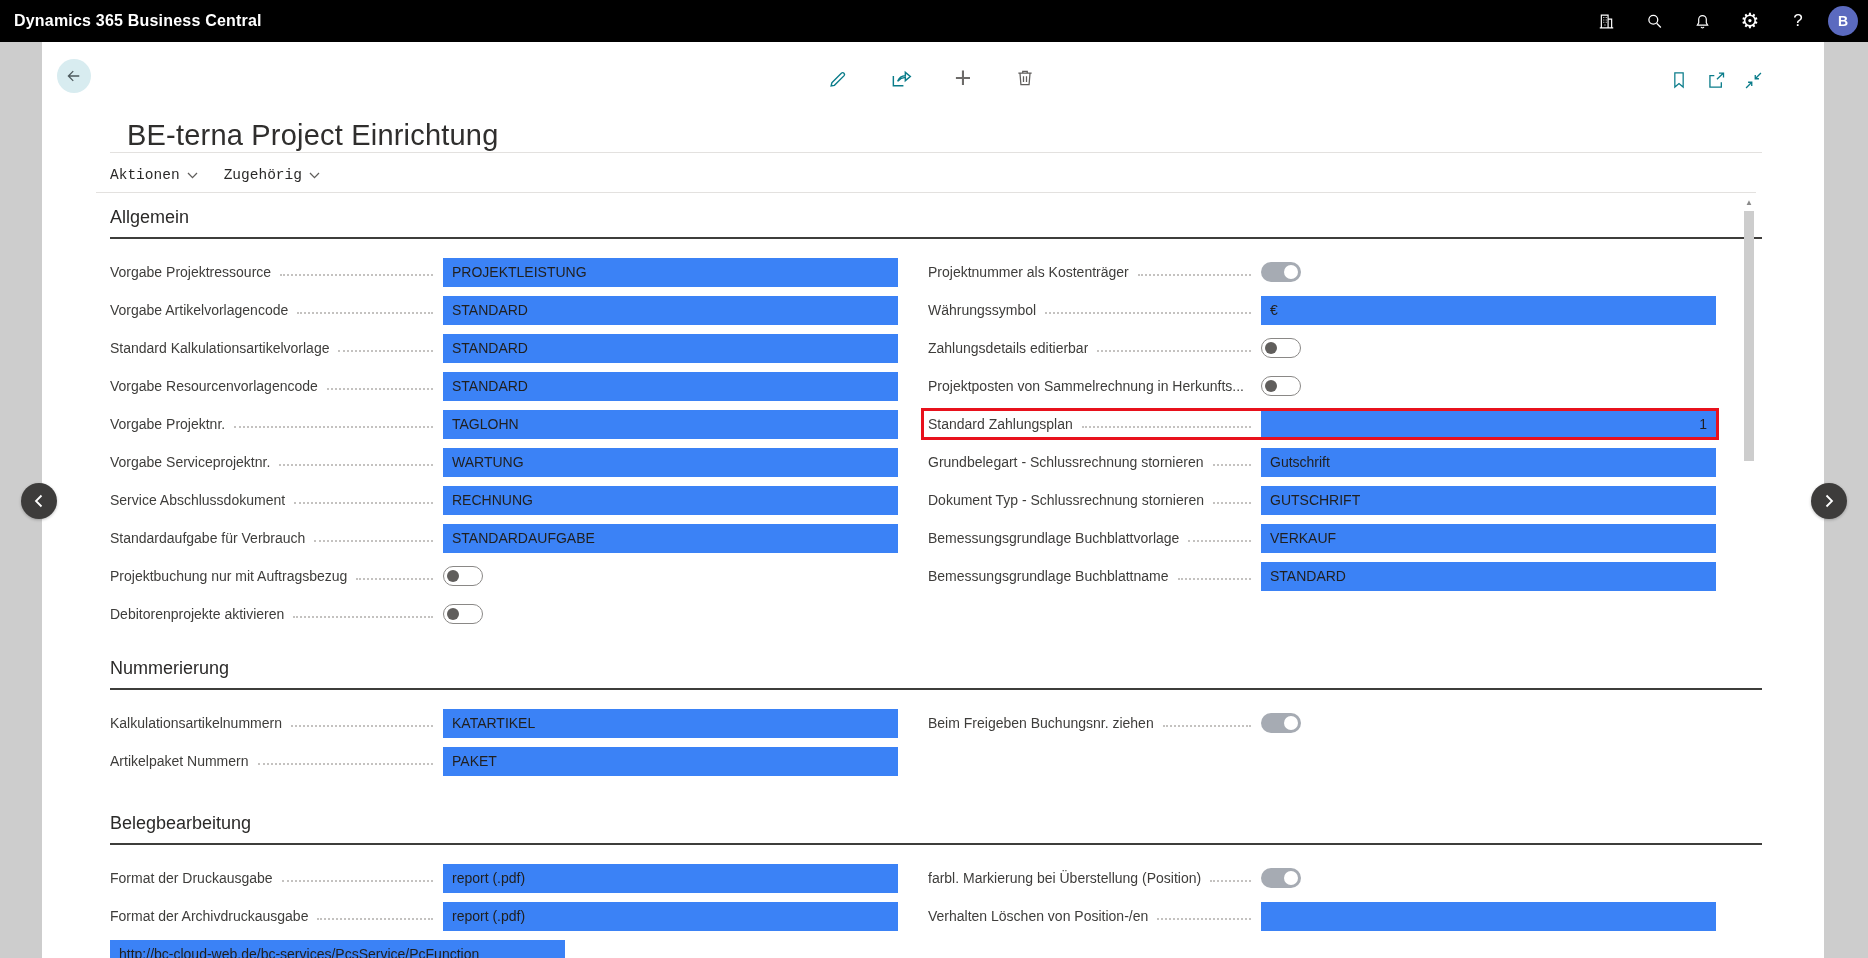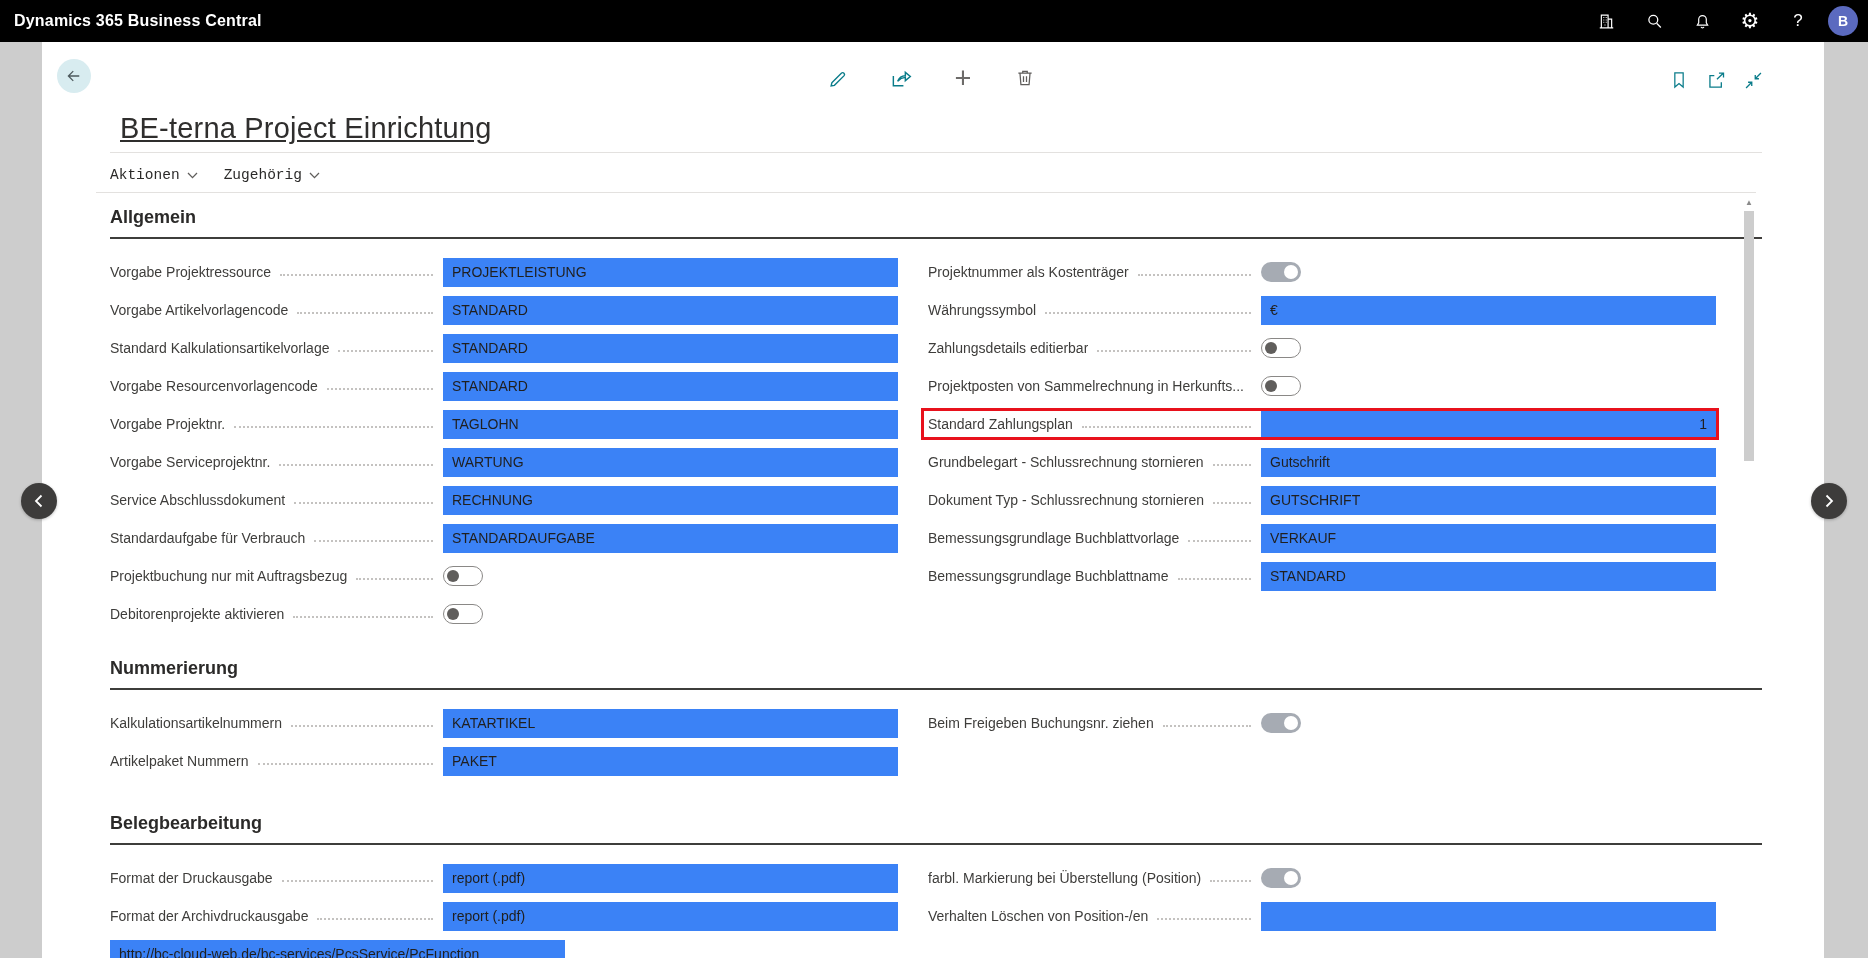--- a/index.html
+++ b/index.html
@@ -22,31 +22,31 @@
     margin:0 10px 0 6px;cursor:pointer;}
   
   .stage{position:absolute;top:42px;left:0;right:0;bottom:0;background:#cdcdcd;}
   .card{position:absolute;left:42px;top:0;width:1782px;height:916px;background:#fff;overflow:hidden;}
   .back-btn{position:absolute;left:15px;top:17px;width:34px;height:34px;border-radius:50%;
     background:#d8ecf0;display:flex;align-items:center;justify-content:center;cursor:pointer;}
   .center-actions{position:absolute;left:784px;top:23px;display:flex;gap:36px;align-items:center;}
   .act{width:26px;height:26px;display:flex;align-items:center;justify-content:center;cursor:pointer;}
   .plus-glyph{font-size:29px;font-weight:300;color:#6d6b69;line-height:26px;}
   .right-actions{position:absolute;left:1624px;top:25px;display:flex;gap:11px;align-items:center;}
-  .page-title{position:absolute;left:68px;top:61px;margin:10px;font-size:29px;line-height:30px;
-    font-weight:300;color:#2f2e2d;letter-spacing:.2px;text-decoration:underline;}
+  .page-title{position:absolute;left:68px;top:61px;margin:17px;font-size:29px;line-height:30px;
+    font-weight:300;color:#2f2e2d;letter-spacing:.2px;}
   .divider{position:absolute;height:1px;background:#e3e1df;}
   .d1{left:68px;width:1652px;top:110px;}
   .d2{left:54px;width:1660px;top:150px;}
   .menubar{position:absolute;left:68px;top:123px;display:flex;gap:26px;}
   .menu-item{font-size:14.5px;color:#2b2a29;display:flex;align-items:center;gap:7px;
     line-height:20px;cursor:pointer;font-family:Liberation Mono, monospace;}
   
   #content{position:absolute;left:68px;top:164px;width:1652px;}
-  .section .sec-title{font-size:18px;line-height:22px;font-weight:700;color:#2b2a29;
+  .section .sec-title{font-size:18px;line-height:22px;font-weight:400;color:#2b2a29;
     padding-bottom:9px;border-bottom:2px solid #3e3d3b;}
   .section:nth-child(2){margin-top:24px;}
   .section:nth-child(3){margin-top:32px;}
   .cols{display:flex;gap:30px;margin-top:14px;align-items:flex-start;}
   .col{width:788px;flex:none;}
   .row{height:38px;display:flex;align-items:center;position:relative;}
   .lblwrap{width:333px;flex:none;display:flex;align-items:center;min-width:0;}
   .lbl{font-size:14px;color:#3e3d3b;white-space:nowrap;overflow:hidden;max-width:318px;flex:none;}
   .dots{flex:1;border-bottom:2px dotted #c4c2c0;height:1px;margin:0 10px 0 9px;position:relative;top:2px;}
   .val{width:455px;flex:none;height:29px;line-height:29px;background:#3b82f6;

